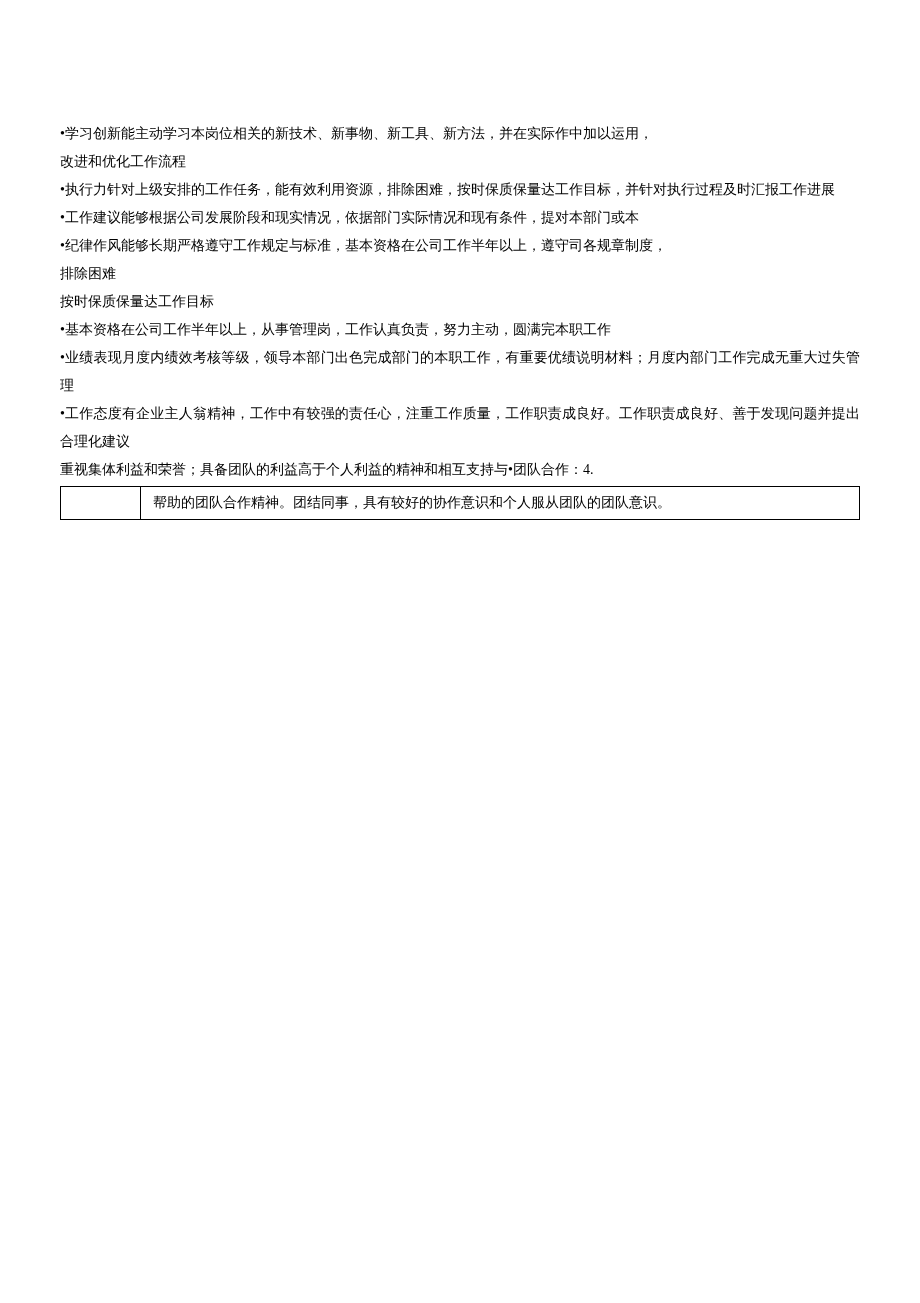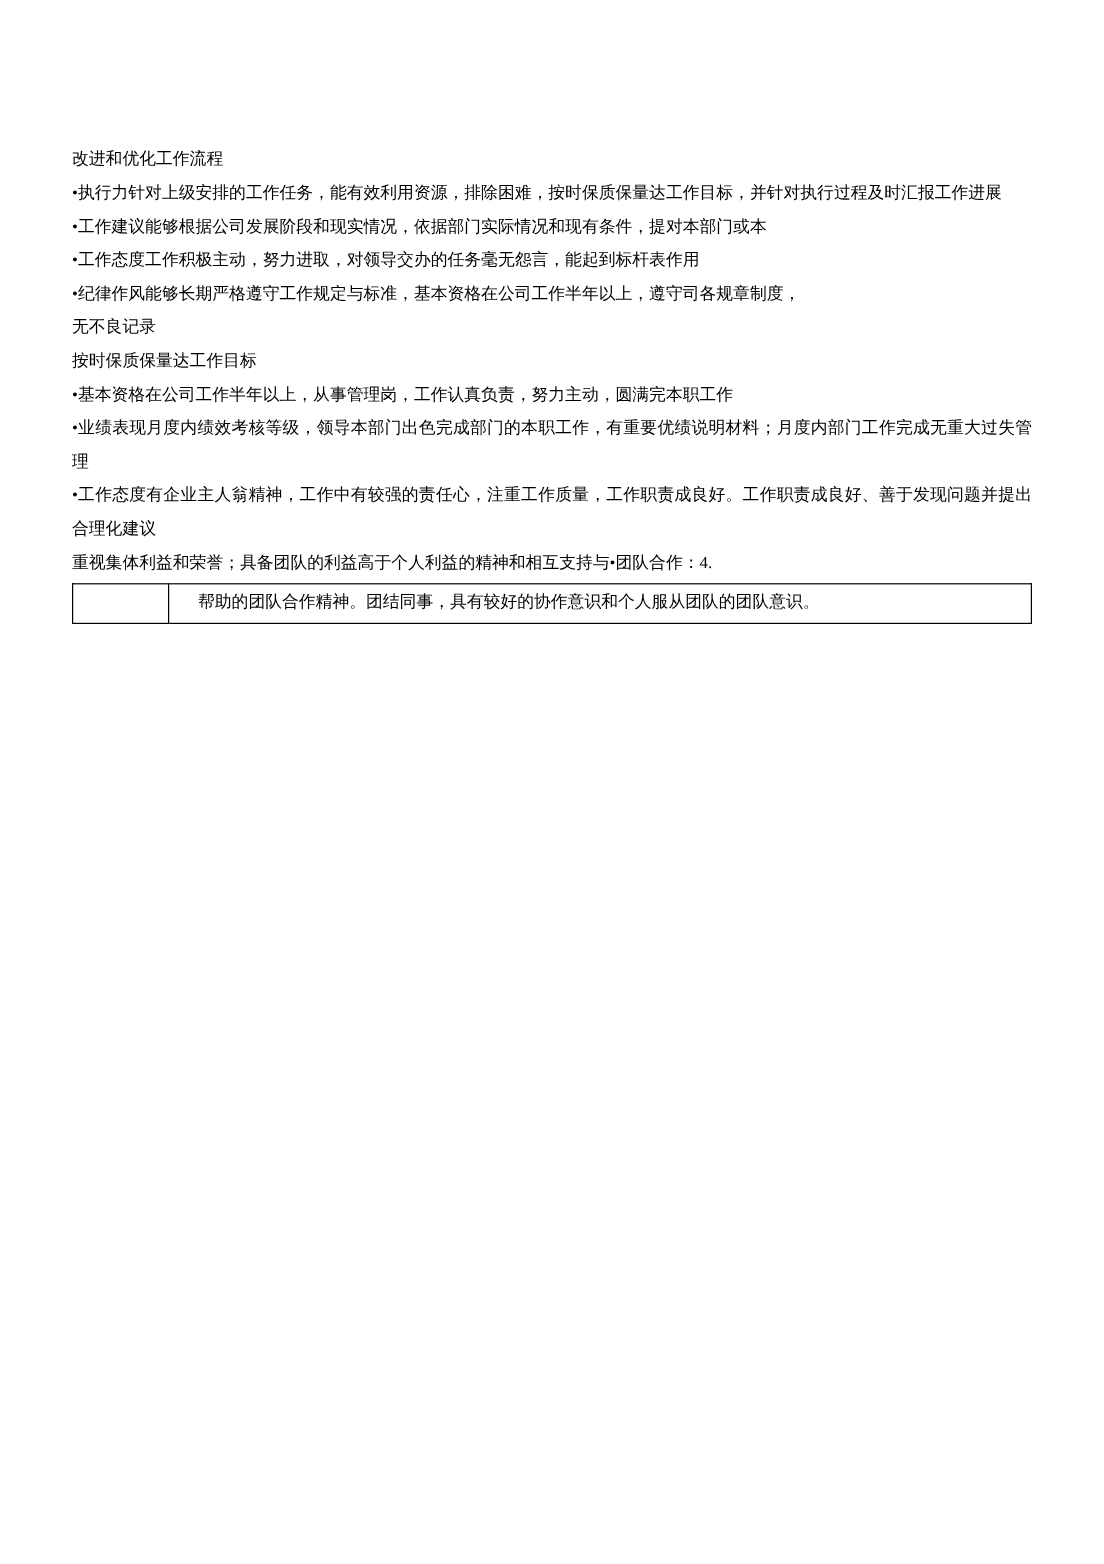--- a/index.html
+++ b/index.html
@@ -22,39 +22,39 @@
     .para {
       margin: 0;
     }
     table {
       border-collapse: collapse;
       width: 100%;
       margin-top: 2px;
     }
     td {
       border: 1px solid #000;
-      padding: 4px 24px;
+      padding: 4px 12px;
       vertical-align: top;
       font-size: 14px;
       line-height: 1.7;
     }
     td.left-col {
       width: 80px;
     }
   </style>
 </head>
 <body>
 
 <div class="content">
+  <p class="para">•学习创新能主动学习本岗位相关的新技术、新事物、新工具、新方法，并在实际作中加以运用，</p>
   <p class="para">改进和优化工作流程</p>
   <p class="para">•执行力针对上级安排的工作任务，能有效利用资源，排除困难，按时保质保量达工作目标，并针对执行过程及时汇报工作进展</p>
   <p class="para">•工作建议能够根据公司发展阶段和现实情况，依据部门实际情况和现有条件，提对本部门或本</p>
-  <p class="para">•工作态度工作积极主动，努力进取，对领导交办的任务毫无怨言，能起到标杆表作用</p>
   <p class="para">•纪律作风能够长期严格遵守工作规定与标准，基本资格在公司工作半年以上，遵守司各规章制度，</p>
-  <p class="para">无不良记录</p>
+  <p class="para">排除困难</p>
   <p class="para">按时保质保量达工作目标</p>
   <p class="para">•基本资格在公司工作半年以上，从事管理岗，工作认真负责，努力主动，圆满完本职工作</p>
   <p class="para">•业绩表现月度内绩效考核等级，领导本部门出色完成部门的本职工作，有重要优绩说明材料；月度内部门工作完成无重大过失管理</p>
   <p class="para">•工作态度有企业主人翁精神，工作中有较强的责任心，注重工作质量，工作职责成良好。工作职责成良好、善于发现问题并提出合理化建议</p>
   <p class="para">重视集体利益和荣誉；具备团队的利益高于个人利益的精神和相互支持与•团队合作：4.</p>
 
   <table>
     <tbody>
         <tr>
       <td class="left-col"></td>

